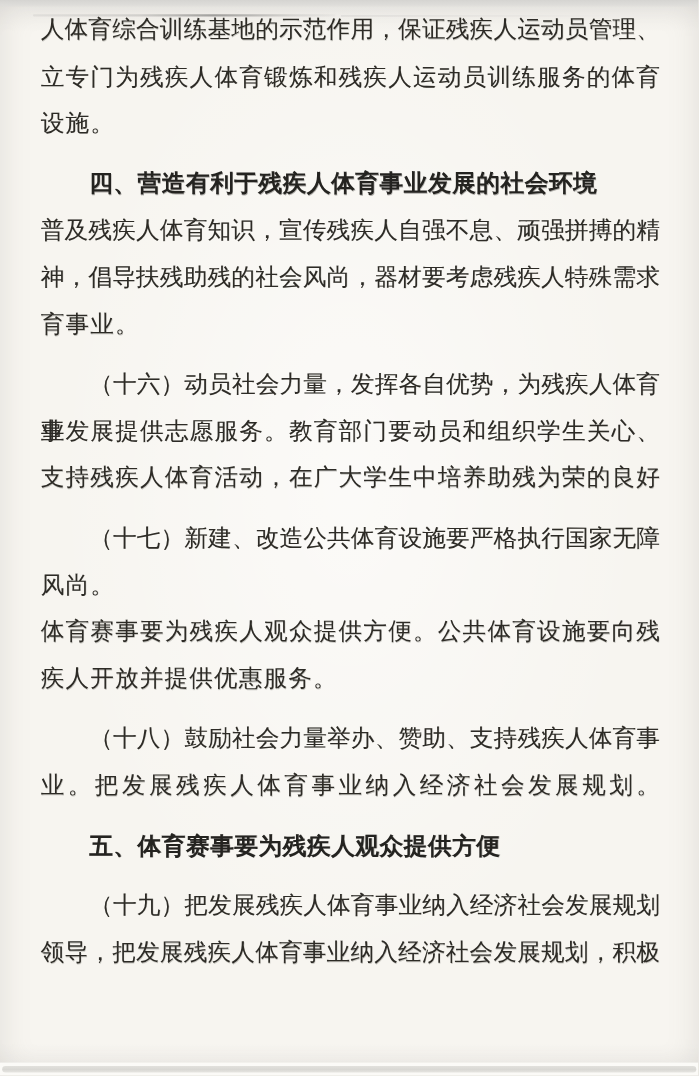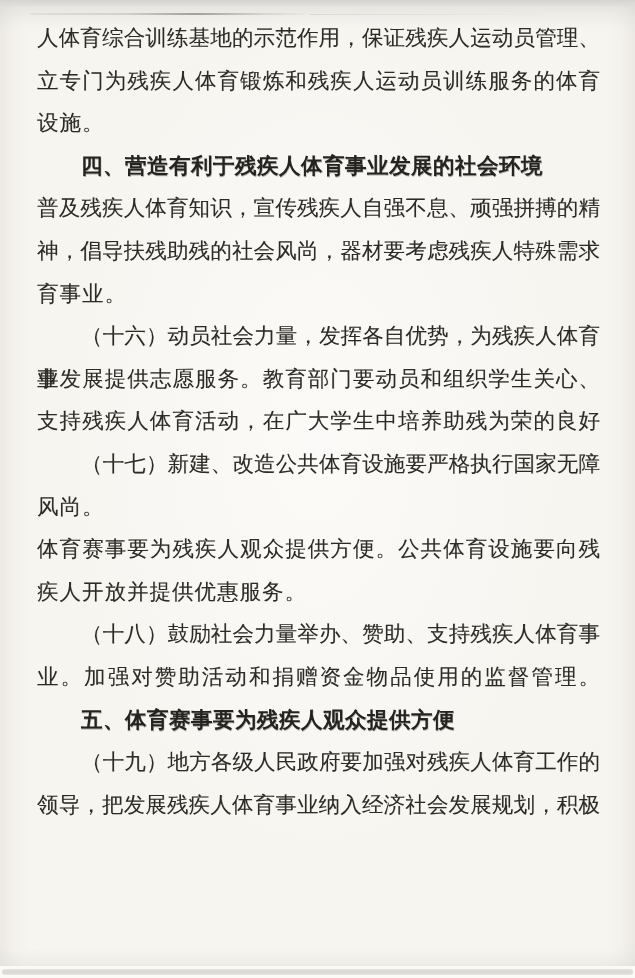--- a/index.html
+++ b/index.html
@@ -63,41 +63,42 @@
     position: absolute;
     left: 2px; right: 2px;
     bottom: 3px;
     height: 6px;
     border-radius: 3px;
     background: linear-gradient(180deg, #e2e1dd 0%, #d9d8d4 55%, #e6e5e1 100%);
   }
   
   .text-block {
     position: absolute;
-    top: 17px;
+    top: 7px;
     left: 37px;
     width: 563px;
     color: #2d2b26;
   }
   .line {
     line-height: 42.6px;
     height: 42.6px;
     font-size: 21.5px;
     letter-spacing: 1px;
     white-space: normal;
     text-shadow: 0.4px 0.4px 0 rgba(60,58,52,0.25);
   }
   .line.justify {
     text-align: justify;
     text-align-last: justify;
     text-justify: inter-character;
     letter-spacing: 0;
   }
   .line.indent {
     text-indent: 2.05em;
+    margin-top: 12px;
   }
   .line.heading {
     font-family: "DejaVu Sans", "Liberation Sans", sans-serif;
     font-weight: 700;
     font-size: 21.5px;
     letter-spacing: 0.5px;
     color: #242320;
     text-shadow: 0.5px 0.5px 0 rgba(40,38,34,0.35);
   }
 </style>
@@ -118,22 +119,22 @@
       <div class="line body justify">神，倡导扶残助残的社会风尚，器材要考虑残疾人特殊需求</div>
       <div class="line body">育事业。</div>
       <div class="line body justify indent">（十六）动员社会力量，发挥各自优势，为残疾人体育事</div>
       <div class="line body justify">业发展提供志愿服务。教育部门要动员和组织学生关心、</div>
       <div class="line body justify">支持残疾人体育活动，在广大学生中培养助残为荣的良好</div>
       <div class="line body justify indent">（十七）新建、改造公共体育设施要严格执行国家无障</div>
       <div class="line body">风尚。</div>
       <div class="line body justify">体育赛事要为残疾人观众提供方便。公共体育设施要向残</div>
       <div class="line body">疾人开放并提供优惠服务。</div>
       <div class="line body justify indent">（十八）鼓励社会力量举办、赞助、支持残疾人体育事</div>
-      <div class="line body justify">业。加强对赞助活动和捐赠资金物品使用的监督管理。</div>
+      <div class="line body justify">业。把发展残疾人体育事业纳入经济社会发展规划。</div>
       <div class="line heading indent">五、体育赛事要为残疾人观众提供方便</div>
-      <div class="line body justify indent">（十九）地方各级人民政府要加强对残疾人体育工作的</div>
+      <div class="line body justify indent">（十九）把发展残疾人体育事业纳入经济社会发展规划</div>
       <div class="line body justify">领导，把发展残疾人体育事业纳入经济社会发展规划，积极</div>
     </div>
 
   <div class="edge-bottom">
     <div class="edge-bottom-band"></div>
   </div>
 </div>
 
 </body></html>

